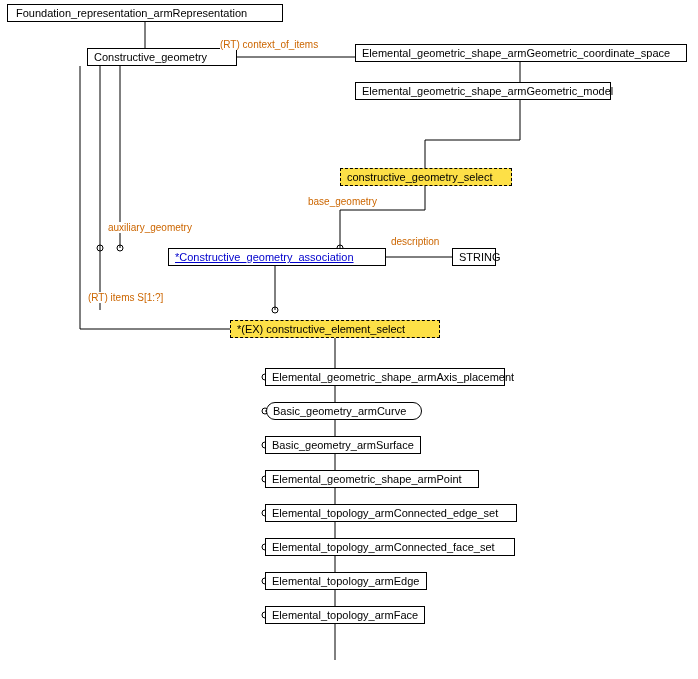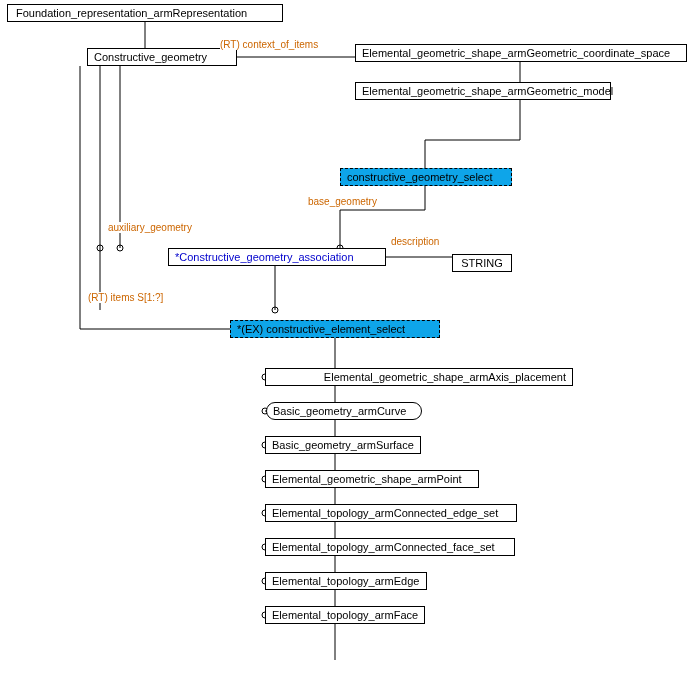--- a/index.html
+++ b/index.html
@@ -20,23 +20,23 @@
     .node {
       position: absolute;
       border: 1px solid #000;
       background: #fff;
       padding: 2px 6px;
       white-space: nowrap;
       font-size: 11px;
     }
     .node.dashed {
       border: 1px dashed #000;
-      background: #0ea5e9;
+      background: #fde047;
     }
-    .node .blue { color: #0000cc; }
+    .node .blue { color: #0000cc; text-decoration: underline; }
     svg.lines {
       position: absolute;
       top: 0; left: 0;
       width: 698px;
       height: 679px;
       pointer-events: none;
     }
     .label-text {
       position: absolute;
       font-size: 10px;
@@ -120,29 +120,29 @@
   </div>
 
   <div class="node dashed" style="left:340px; top:168px; width:172px;">
     <span>constructive_geometry_select</span>
   </div>
 
   <div class="node" style="left:168px; top:248px; width:218px;">
     <span class="blue">*Constructive_geometry_association</span>
   </div>
 
-  <div class="node" style="left:452px; top:254px; width:60px;text-align:center;">
+  <div class="node" style="left:452px; top:248px; width:44px;">
     <span>STRING</span>
   </div>
 
   <div class="node dashed" style="left:230px; top:320px; width:210px;">
     <span>*(EX) constructive_element_select</span>
   </div>
 
-  <div class="node" style="left:265px; top:368px; width:308px;text-align:right;">
+  <div class="node" style="left:265px; top:368px; width:240px;text-align:right;">
     <span>Elemental_geometric_shape_armAxis_placement</span>
   </div>
 
   <div class="node" style="left:266px; top:402px; width:156px;border-radius:9px;">
     <span>Basic_geometry_armCurve</span>
   </div>
 
   <div class="node" style="left:265px; top:436px; width:156px;">
     <span>Basic_geometry_armSurface</span>
   </div>

